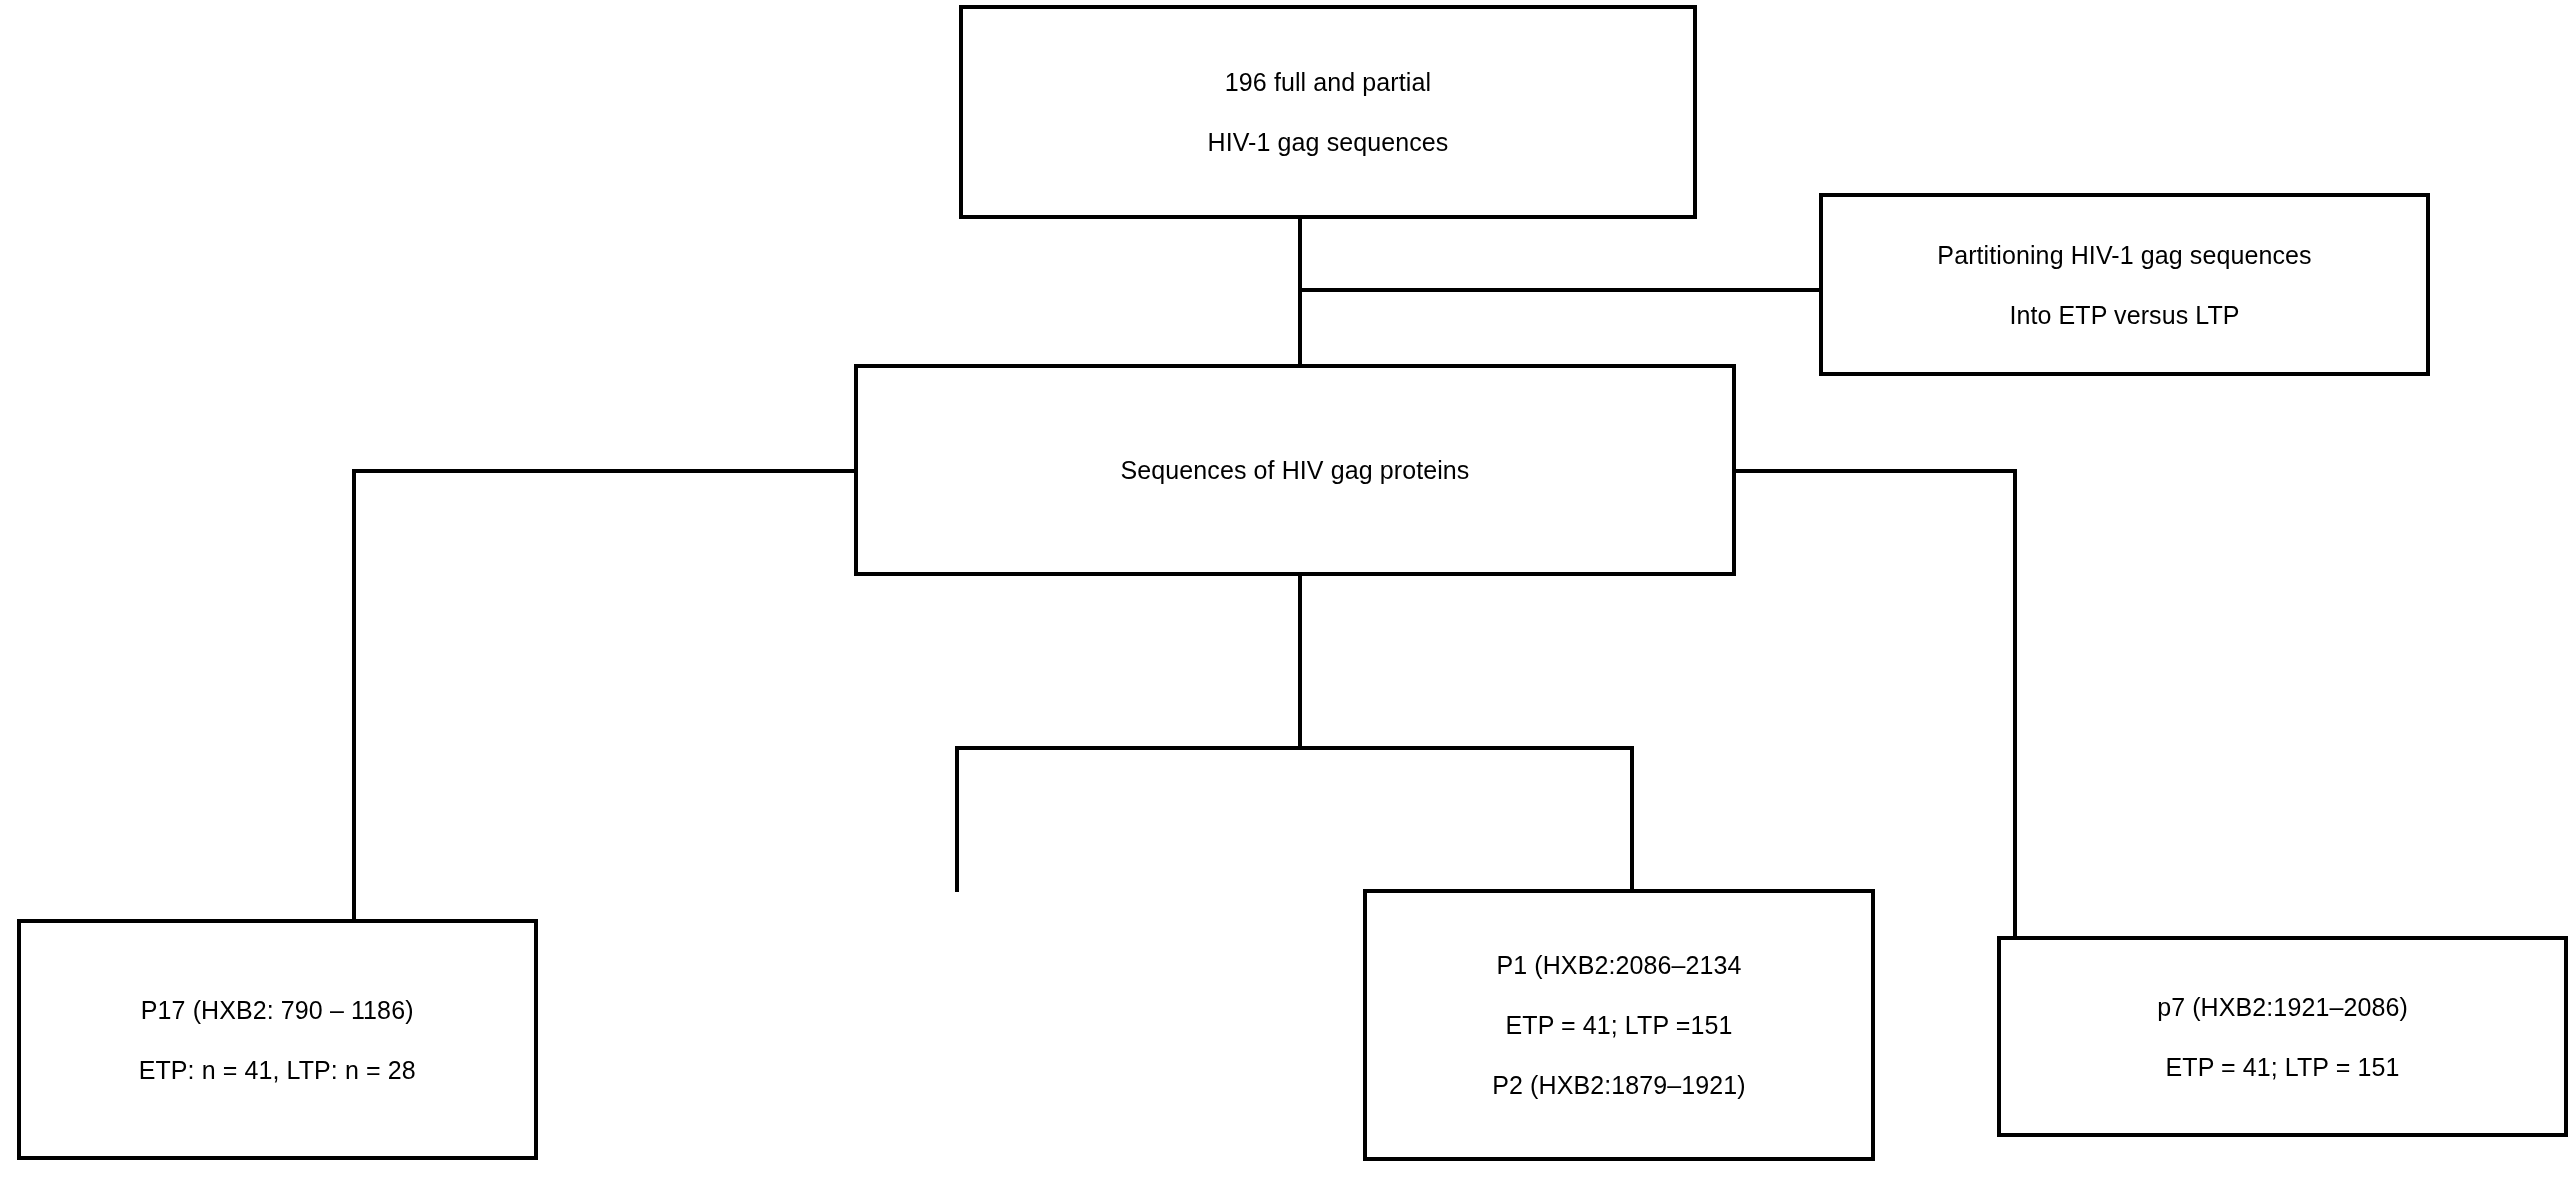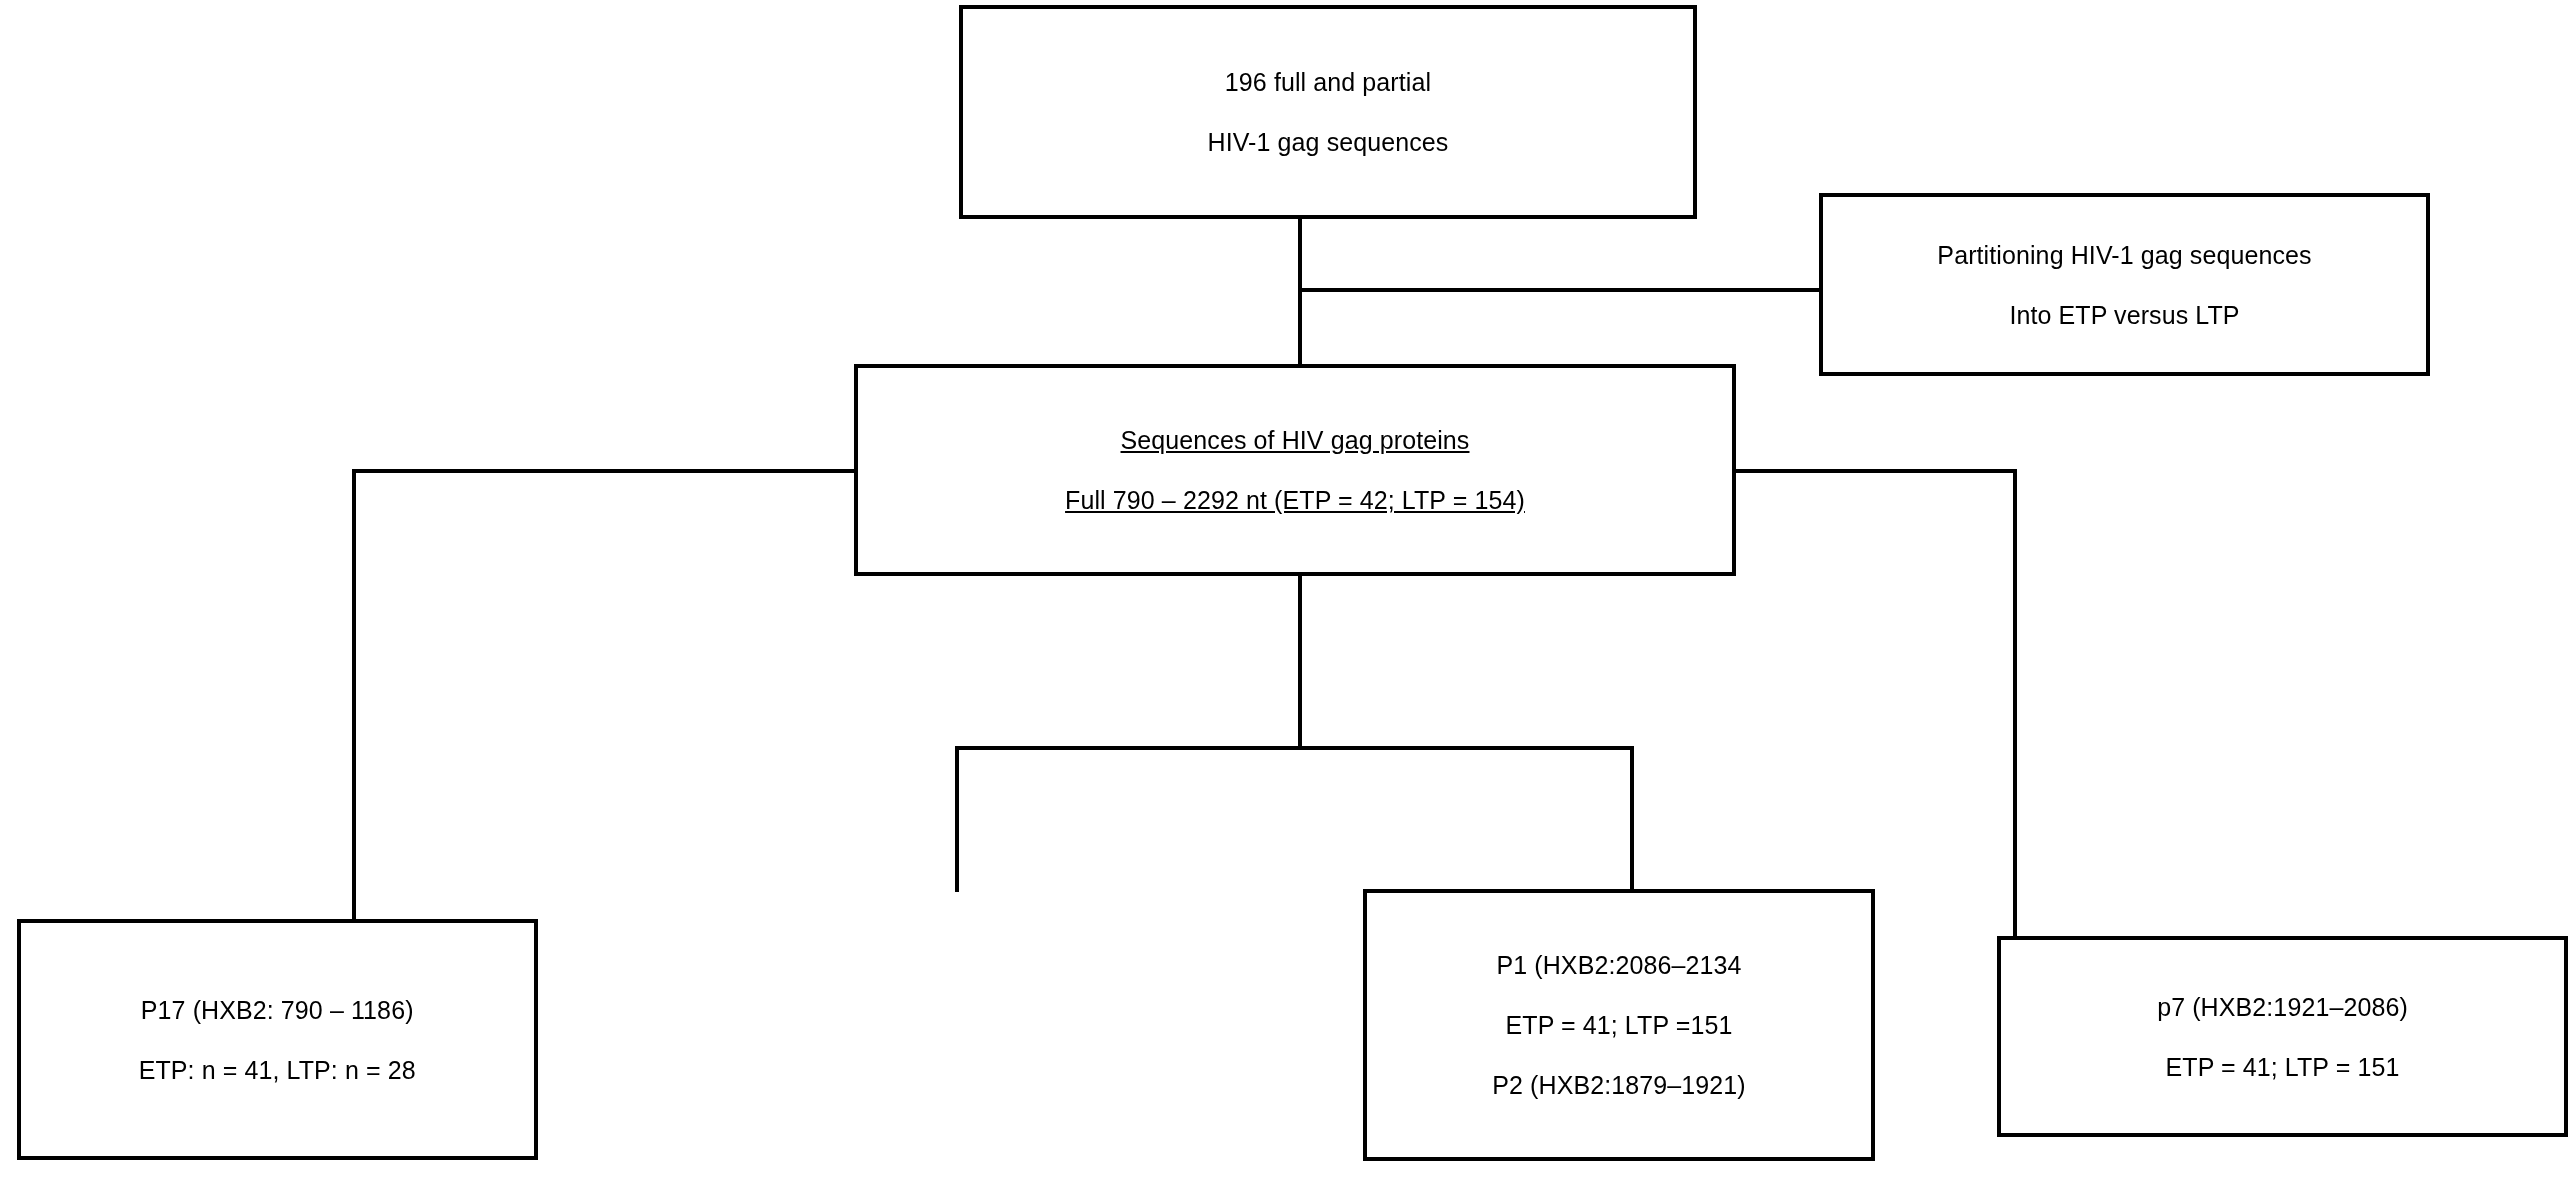--- a/index.html
+++ b/index.html
@@ -71,23 +71,22 @@
   <div class="node" style="left:959px; top:5px; width:738px; height:214px;">
     <span class="line">196 full and partial</span>
     <span class="line">HIV-1 gag sequences</span>
   </div>
 
   <div class="node" style="left:1819px; top:193px; width:611px; height:183px;">
     <span class="line">Partitioning HIV-1 gag sequences</span>
     <span class="line">Into ETP versus LTP</span>
   </div>
 
-  <div class="node" style="left:854px; top:364px; width:882px; height:212px;text-decoration:underline;">
+  <div class="node" style="left:854px; top:364px; width:882px; height:212px;">
     <span class="line">Sequences of HIV gag proteins</span>
-    <span class="line">Full 790 – 2292 nt (ETP = 42; LTP = 154)</span>
   </div>
 
   <div class="node" style="left:16.7px; top:919px; width:521px; height:241px;">
     <span class="line">P17 (HXB2: 790 – 1186)</span>
     <span class="line">ETP: n = 41, LTP: n = 28</span>
   </div>
 
 
   <div class="node" style="left:1363px; top:889px; width:512px; height:272px;">
     <span class="line">P1 (HXB2:2086–2134</span>

